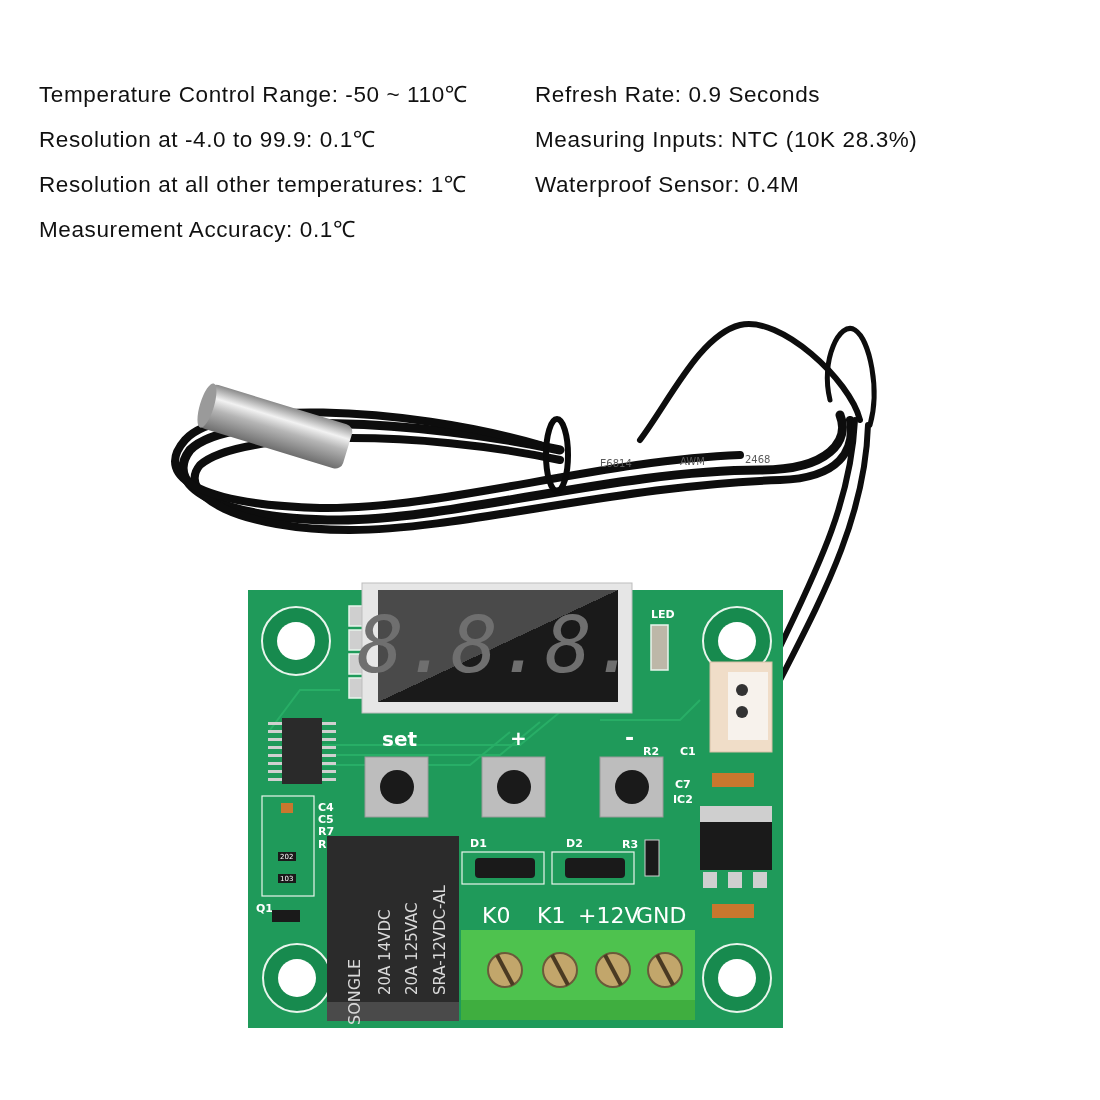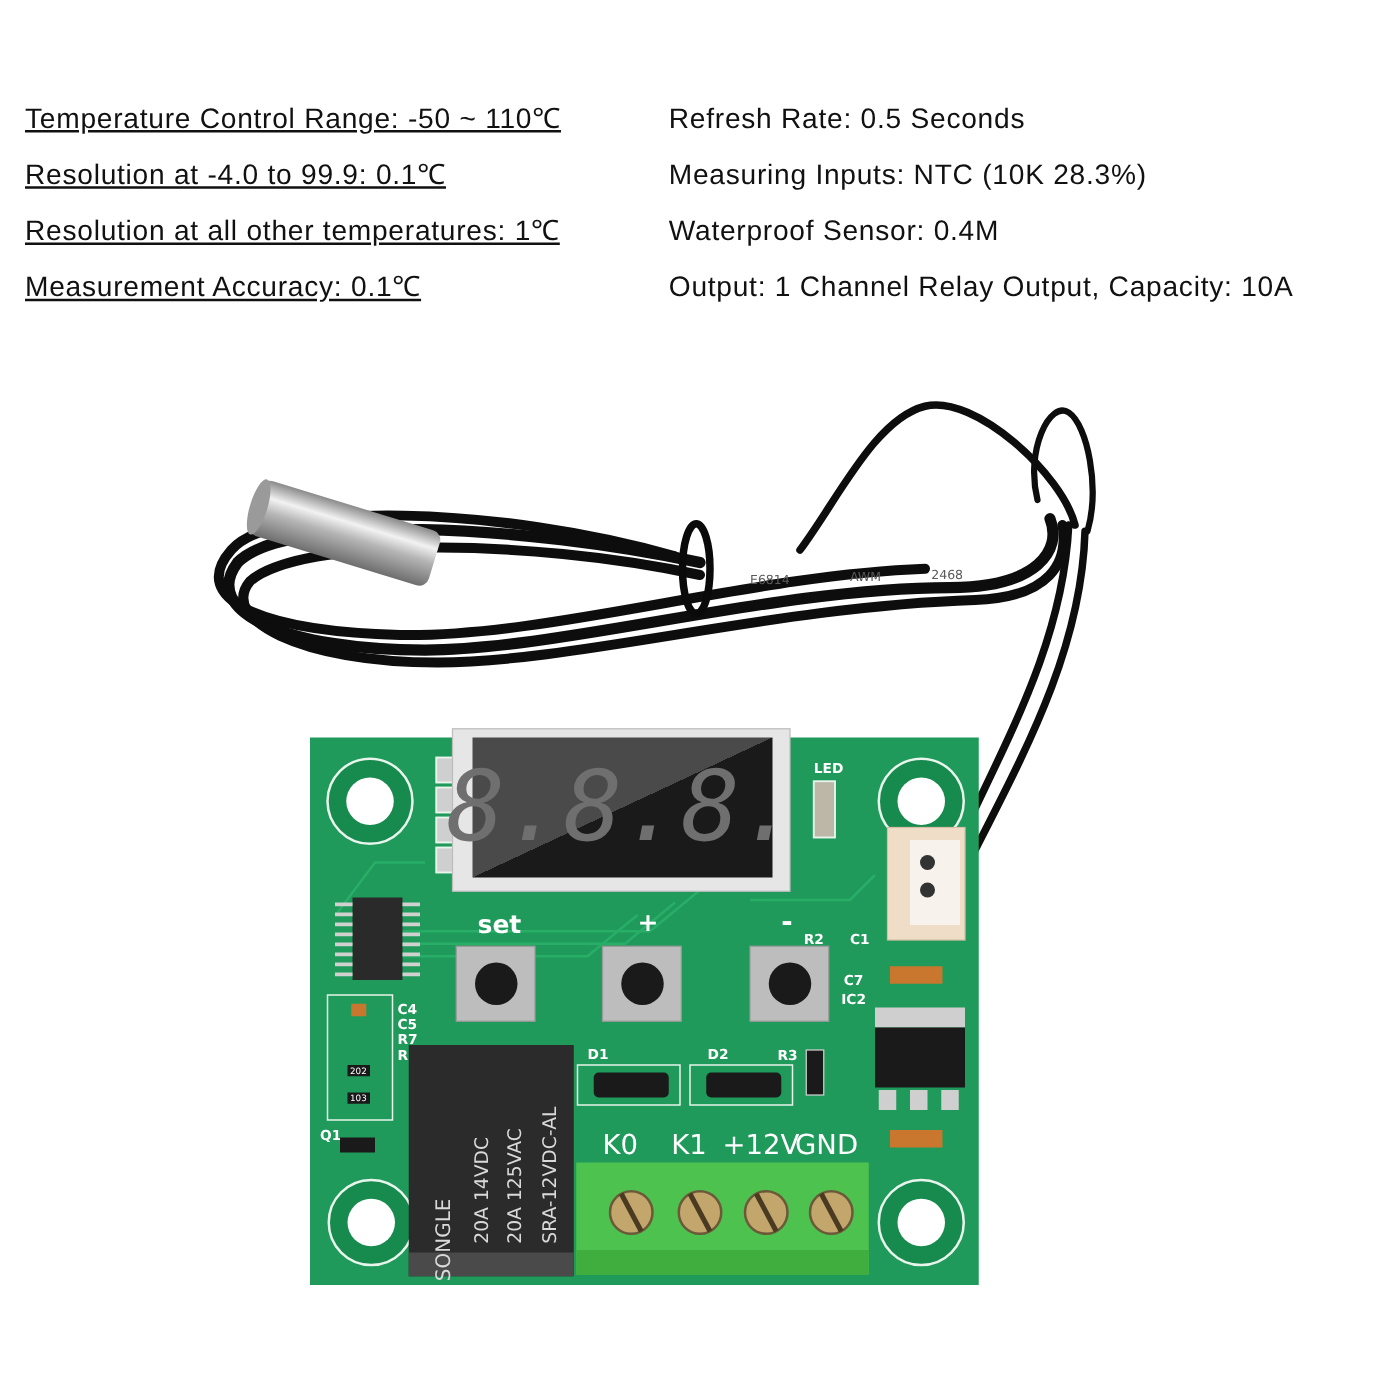--- a/index.html
+++ b/index.html
@@ -1,40 +1,39 @@
 <!DOCTYPE html>
 <html><head>
 <meta charset="utf-8">
 <style>
   html,body{margin:0;padding:0;background:#ffffff;}
   body{width:1100px;height:1100px;position:relative;overflow:hidden;font-family:"Liberation Sans",sans-serif;color:#111;}
   .specs{position:absolute;top:72px;font-size:22.5px;letter-spacing:0.6px;line-height:45px;}
-  .specs.left{left:20px;text-decoration:underline;}
+  .specs.left{left:39px;}
   .specs.right{left:535px;}
   .spec-line{white-space:nowrap;}
   .photo{position:absolute;left:0;top:300px;width:1100px;height:800px;}
   .pcb-label{font-family:"DejaVu Sans",sans-serif;fill:#ffffff;font-weight:bold;}
   .relay-text{font-family:"DejaVu Sans",sans-serif;fill:#d9d9d9;}
   .term-label{font-family:"DejaVu Sans",sans-serif;fill:#ffffff;font-size:22px;}
 </style>
 </head>
 <body>
 
 <div class="specs left">
   <div class="spec-line">Temperature Control Range: -50 ~ 110℃</div>
   <div class="spec-line">Resolution at -4.0 to 99.9: 0.1℃</div>
   <div class="spec-line">Resolution at all other temperatures: 1℃</div>
   <div class="spec-line">Measurement Accuracy: 0.1℃</div>
 </div>
 
 <div class="specs right">
-  <div class="spec-line">Refresh Rate: 0.5 Seconds</div>
+  <div class="spec-line">Refresh Rate: 0.9 Seconds</div>
   <div class="spec-line">Measuring Inputs: NTC (10K 28.3%)</div>
   <div class="spec-line">Waterproof Sensor: 0.4M</div>
-  <div class="spec-line">Output: 1 Channel Relay Output, Capacity: 10A</div>
 </div>
 
 <svg class="photo" viewBox="0 300 1100 800" width="1100" height="800">
   <defs>
     <linearGradient id="probeGrad" x1="0" y1="0" x2="0" y2="1">
       <stop offset="0" stop-color="#8a8a8a"></stop>
       <stop offset="0.3" stop-color="#f2f2f2"></stop>
       <stop offset="0.55" stop-color="#b5b5b5"></stop>
       <stop offset="1" stop-color="#6e6e6e"></stop>
     </linearGradient>

